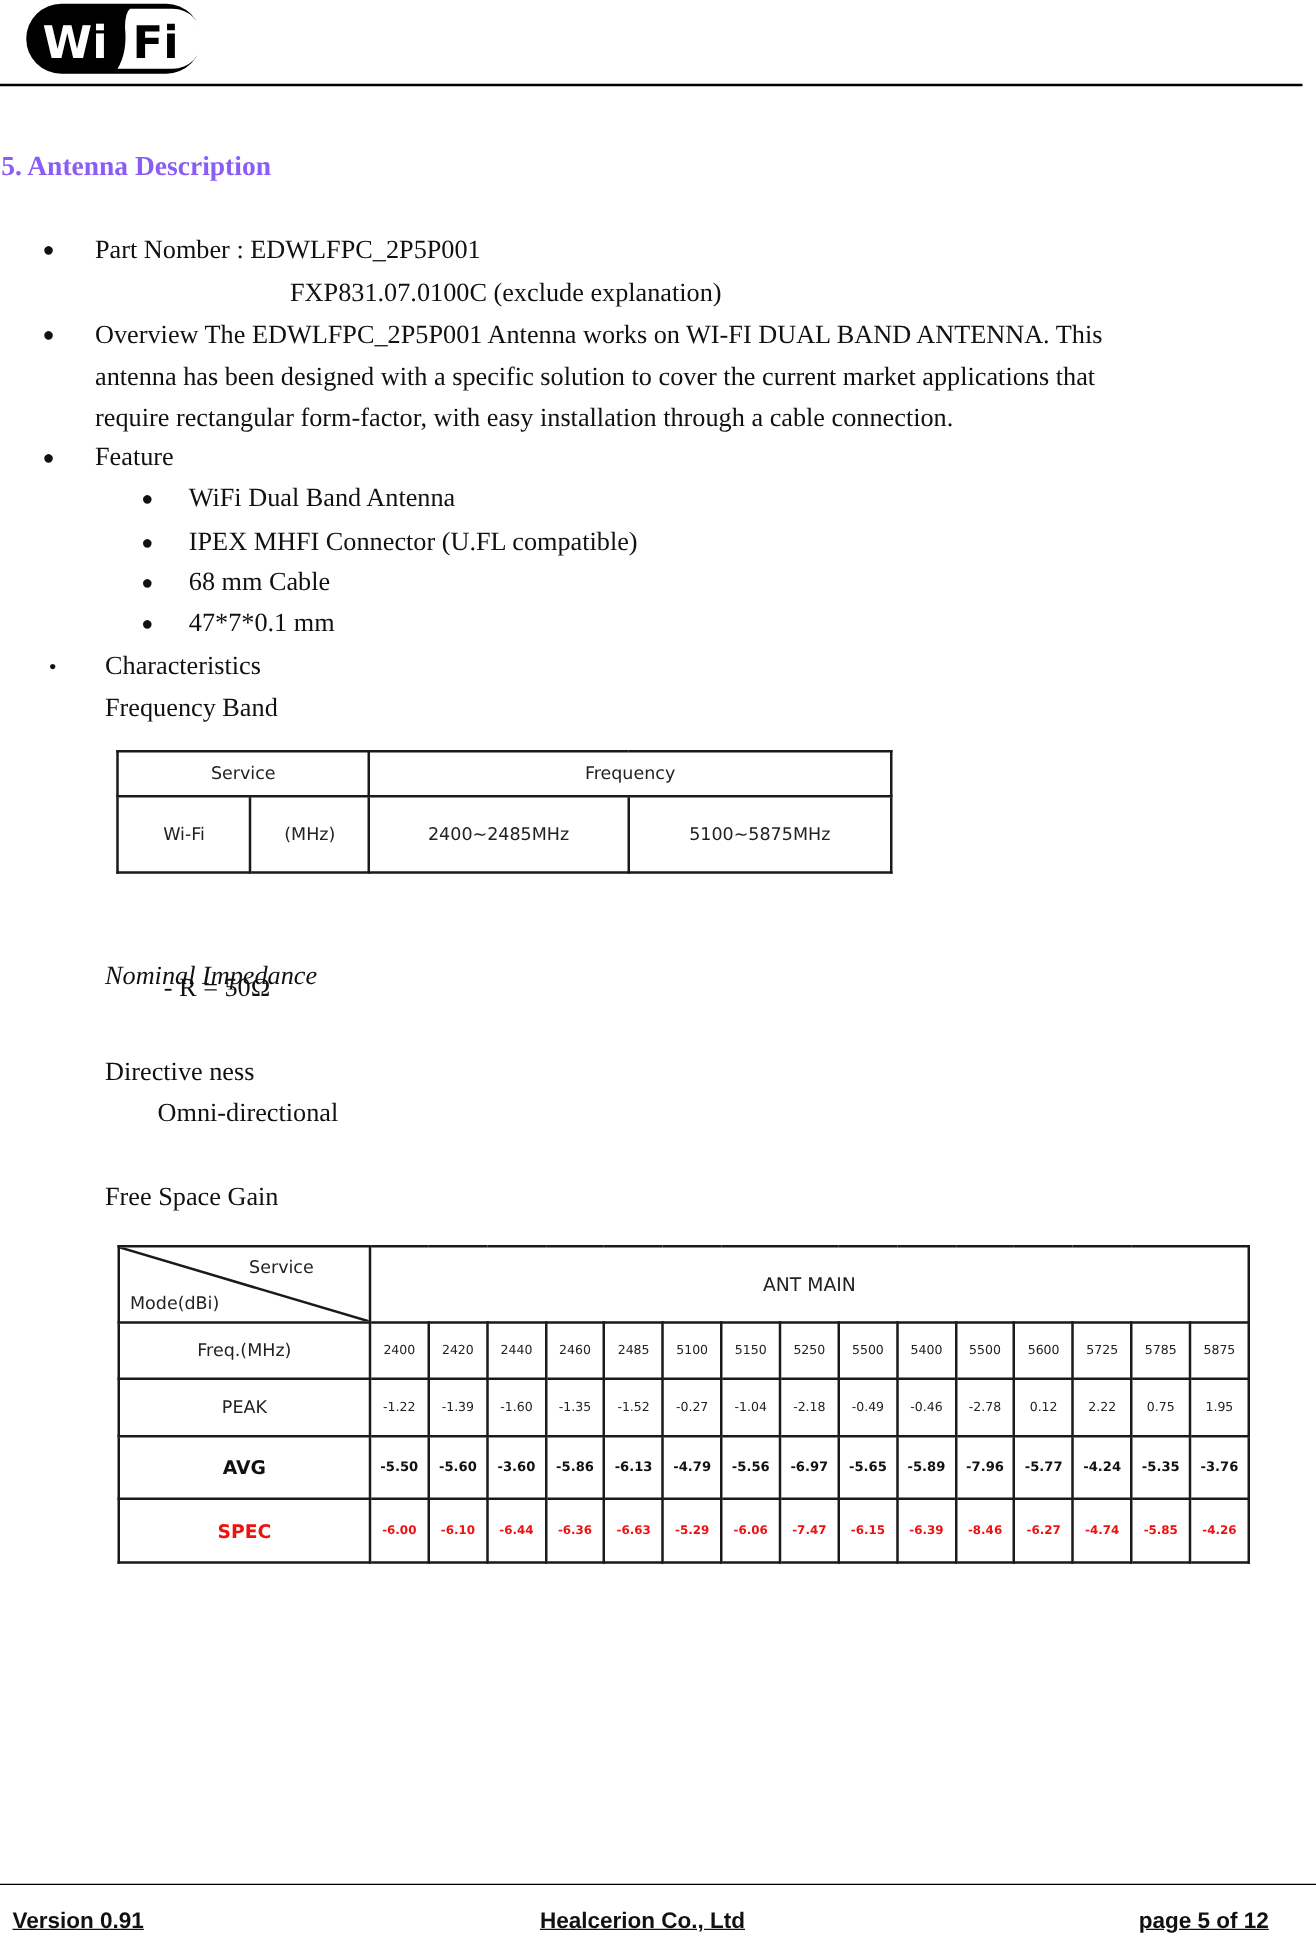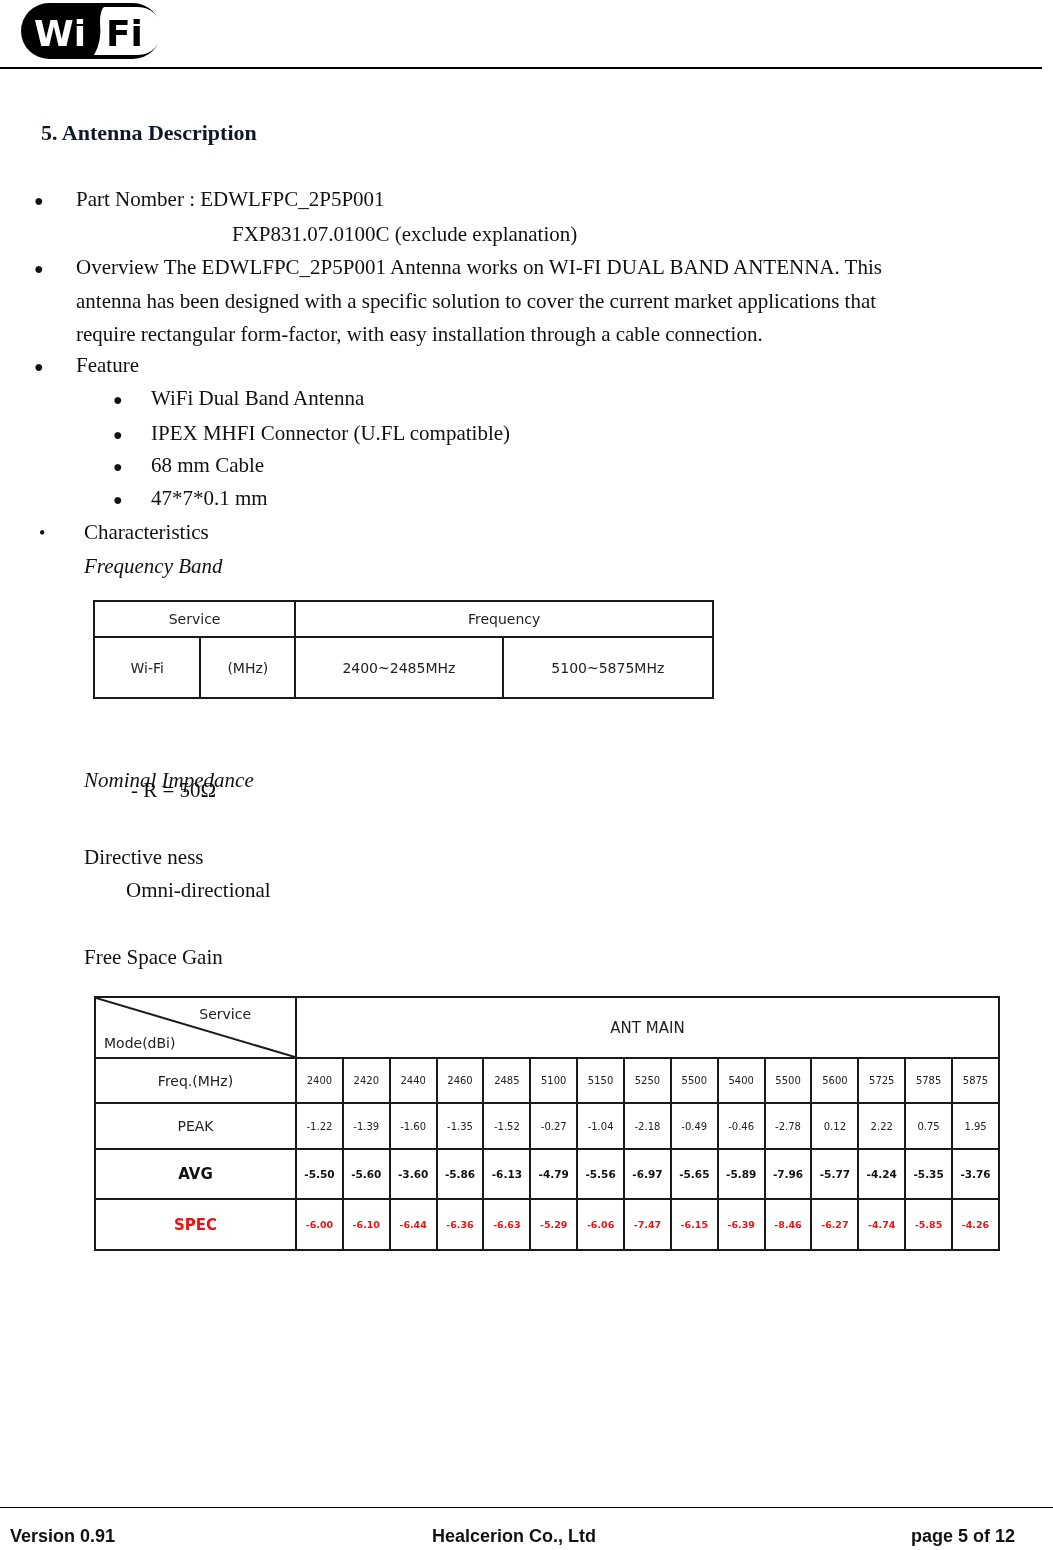--- a/index.html
+++ b/index.html
@@ -2,21 +2,21 @@
 <html><head>
   <meta charset="utf-8">
   <style>
     * { box-sizing: border-box; margin: 0; padding: 0; }
     html, body { width: 1053px; height: 1550px; background: #ffffff; overflow: hidden; }
     body { position: relative; font-family: "Liberation Serif", serif; color: #111; }
 
     .logo { position: absolute; left: 20px; top: 2px; width: 142px; height: 58px; text-align: center; }
     .header-rule { position: absolute; left: 0; top: 67px; width: 1042px; height: 2px; background: #000; }
 
-    .section-title { position: absolute; left: 1px; top: 120px; font-size: 22px; font-weight: bold; color: #0f172a; padding-left: 40px; }
+    .section-title { position: absolute; left: 1px; top: 120px; font-size: 22px; font-weight: bold; color: #8b5cf6; }
 
     .t { position: absolute; font-size: 21px; line-height: 24px; white-space: nowrap; color: #111; }
     .bullet { position: absolute; font-size: 16px; line-height: 24px; }
     .justify { white-space: normal; text-align: justify; text-align-last: left; }
 
     
     .freq-table { position: absolute; left: 93px; top: 600px; width: 621px; height: 99px; border-collapse: collapse;
                   font-family: "DejaVu Sans", sans-serif; font-size: 14px; color: #222; }
     .freq-table td { border: 2px solid #1a1a1a; text-align: center; vertical-align: middle; }
 
@@ -28,21 +28,21 @@
     .gain-table tr.avg td { font-weight: bold; font-size: 10.5px; color: #111; }
     .gain-table tr.avg td.rowlabel { font-size: 15px; }
     .gain-table tr.spec td { font-weight: bold; color: #ee1111; font-size: 9.5px; }
     .gain-table tr.spec td.rowlabel { font-size: 15px; }
     .corner { position: relative; padding: 0; }
     .corner svg { position: absolute; left: 0; top: 0; width: 100%; height: 100%; }
     .corner .svc { position: absolute; right: 44px; top: 8px; font-size: 14px; }
     .corner .mode { position: absolute; left: 8px; bottom: 6px; font-size: 14px; }
 
     .footer-rule { position: absolute; left: 0; top: 1507px; width: 1053px; height: 1px; background: #000; }
-    .footer { position: absolute; top: 1526px; font-family: "Liberation Sans", sans-serif; font-weight: bold; font-size: 18px; color: #111; }
+    .footer { position: absolute; top: 1526px; font-family: "Liberation Sans", sans-serif; font-weight: bold; font-size: 18px; color: #111; text-decoration: underline; }
   </style>
 </head>
 <body>
 
 <div class="logo">
   <svg viewBox="0 0 142 58" width="142" height="58">
     <rect x="1" y="1" width="140" height="56" rx="28" ry="28" fill="#000"></rect>
     <path d="M84 5 H118 A24 24 0 0 1 118 53 H74 Q82 40 80 20 Q80 8 84 5 Z" fill="#fff"></path>
     <text x="14" y="44" font-family="DejaVu Sans, sans-serif" font-weight="bold" font-size="36" fill="#fff">Wi</text>
     <text x="86" y="44" font-family="DejaVu Sans, sans-serif" font-weight="bold" font-size="36" fill="#000">Fi</text>
@@ -68,21 +68,21 @@
 <div class="t" style="left:151px; top:386px;">WiFi Dual Band Antenna</div>
 <span class="bullet" style="left:113px; top:423px;">●</span>
 <div class="t" style="left:151px; top:421px;">IPEX MHFI Connector (U.FL compatible)</div>
 <span class="bullet" style="left:113px; top:455px;">●</span>
 <div class="t" style="left:151px; top:453px;">68 mm Cable</div>
 <span class="bullet" style="left:113px; top:488px;">●</span>
 <div class="t" style="left:151px; top:486px;">47*7*0.1 mm</div>
 
 <span class="bullet" style="left:39px; top:521px; font-size:18px;">•</span>
 <div class="t" style="left:84px; top:520px;">Characteristics</div>
-<div class="t" style="left:84px; top:554px;font-style:italic;">Frequency Band</div>
+<div class="t" style="left:84px; top:554px;">Frequency Band</div>
 
 <table class="freq-table">
   <colgroup>
       <col style="width:107px">
       <col style="width:95px">
       <col style="width:208px">
       <col style="width:211px">
     </colgroup>
   <tbody>
       <tr style="height:36px;">

